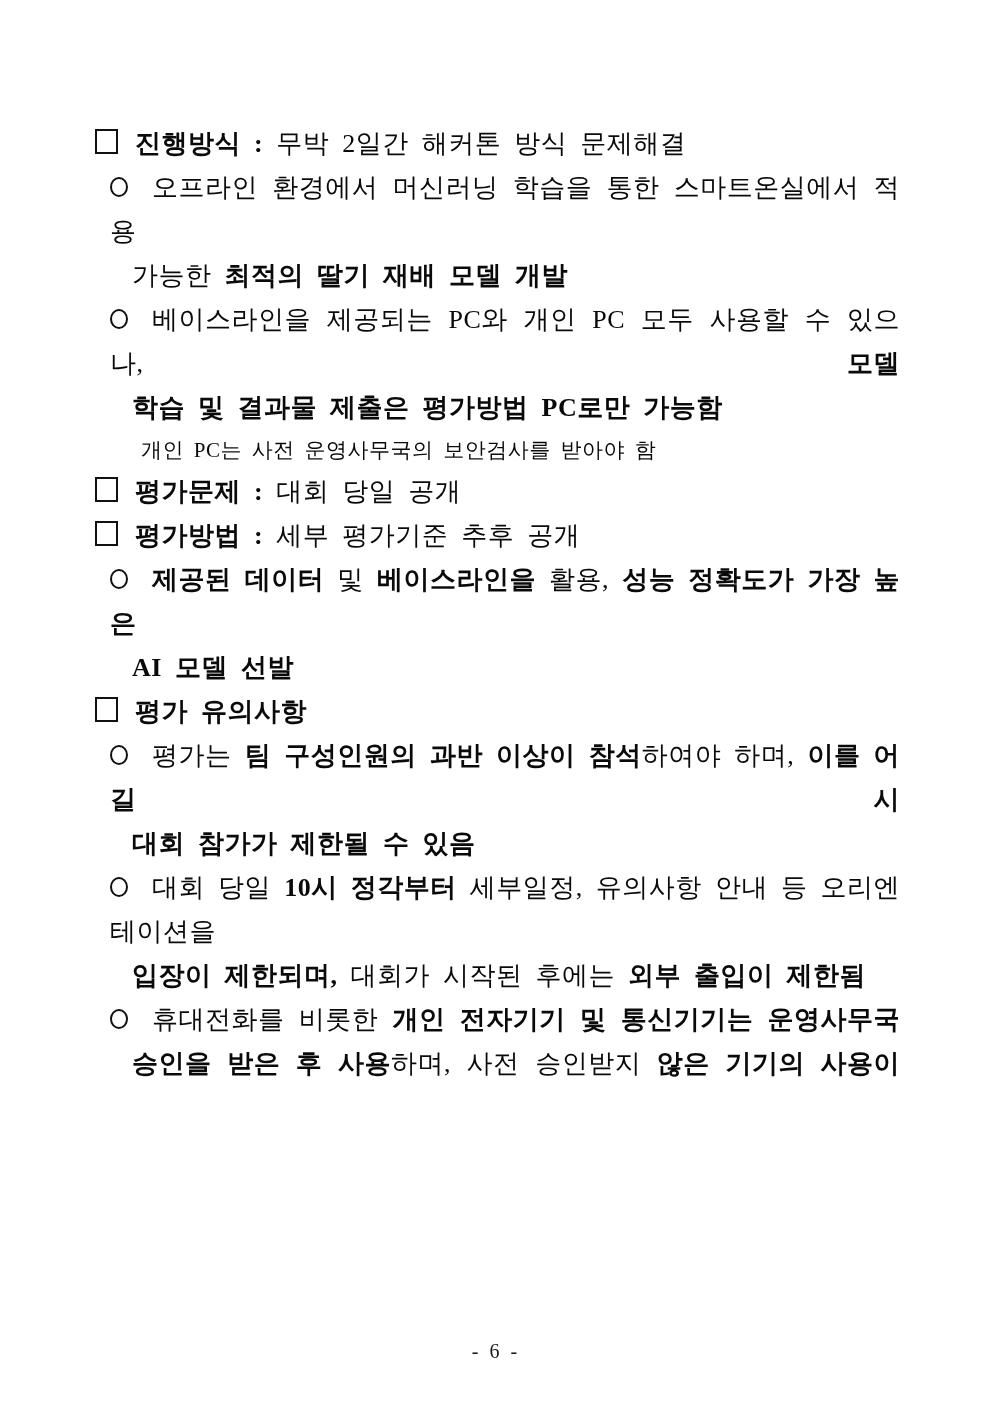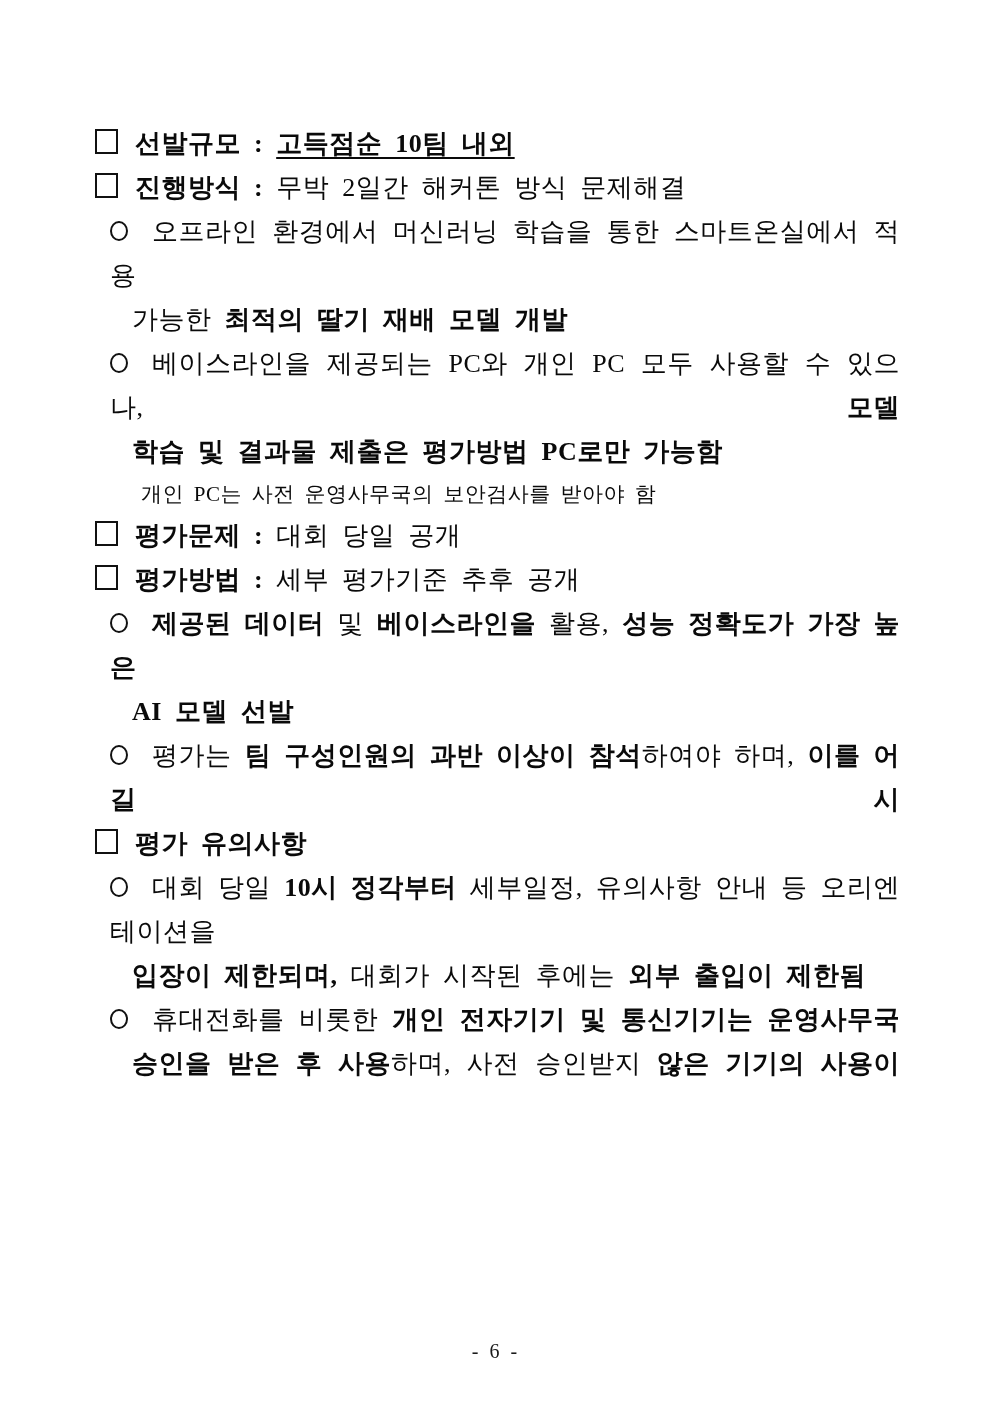--- a/index.html
+++ b/index.html
@@ -78,33 +78,33 @@
     font-size: 20px;
     letter-spacing: 3px;
     color: #1a1a1a;
   }
 </style>
 </head>
 <body>
 
 <div class="page">
   <main class="doc">
-      <div class="line square-line first"><span class="marker square"></span><span class="bold ">선발규모 : </span><span class="bold underline">고득점순 10팀 내외</span></div>
       <div class="line square-line first"><span class="marker square"></span><span class="bold ">진행방식 : </span><span class="">무박 2일간 해커톤 방식 문제해결</span></div>
       <div class="line circle-line first fill"><span class="marker circle"></span><span class="">오프라인 환경에서 머신러닝 학습을 통한 스마트온실에서 적용</span></div>
       <div class="line circle-line cont"><span class="">가능한 </span><span class="bold ">최적의 딸기 재배 모델 개발</span></div>
       <div class="line circle-line first fill"><span class="marker circle"></span><span class="">베이스라인을 제공되는 PC와 개인 PC 모두 사용할 수 있으나, </span><span class="bold ">모델</span></div>
       <div class="line circle-line cont"><span class="bold ">학습 및 결과물 제출은 평가방법 PC로만 가능함</span></div>
       <div class="line asterisk-line cont"><span class="">개인 PC는 사전 운영사무국의 보안검사를 받아야 함</span></div>
       <div class="line square-line first"><span class="marker square"></span><span class="bold ">평가문제 : </span><span class="">대회 당일 공개</span></div>
       <div class="line square-line first"><span class="marker square"></span><span class="bold ">평가방법 : </span><span class="">세부 평가기준 추후 공개</span></div>
       <div class="line circle-line first fill"><span class="marker circle"></span><span class="bold ">제공된 데이터</span><span class=""> 및 </span><span class="bold ">베이스라인을</span><span class=""> 활용, </span><span class="bold ">성능 정확도가 가장 높은</span></div>
       <div class="line circle-line cont"><span class="bold ">AI 모델 선발</span></div>
+      <div class="line square-line first"><span class="marker square"></span><span class="bold ">평가 유의사항</span></div>
       <div class="line circle-line first fill"><span class="marker circle"></span><span class="">평가는 </span><span class="bold ">팀 구성인원의 과반 이상이 참석</span><span class="">하여야 하며, </span><span class="bold ">이를 어길 시</span></div>
-      <div class="line square-line first"><span class="marker square"></span><span class="bold ">평가 유의사항</span></div>
+      <div class="line circle-line cont"><span class="bold ">대회 참가가 제한될 수 있음</span></div>
       <div class="line circle-line first fill"><span class="marker circle"></span><span class="">대회 당일 </span><span class="bold ">10시 정각부터</span><span class=""> 세부일정, 유의사항 안내 등 오리엔테이션을</span></div>
       <div class="line circle-line cont"><span class="bold ">입장이 제한되며, </span><span class="">대회가 시작된 후에는 </span><span class="bold ">외부 출입이 제한됨</span></div>
       <div class="line circle-line first fill"><span class="marker circle"></span><span class="">휴대전화를 비롯한 </span><span class="bold ">개인 전자기기 및 통신기기는 운영사무국</span></div>
       <div class="line circle-line cont fill"><span class="bold ">승인을 받은 후 사용</span><span class="">하며, 사전 승인받지 </span><span class="bold ">않은 기기의 사용이</span></div>
     </main>
   <div class="footer">
     <span>- 6 -</span>
   </div>
 </div>
 

